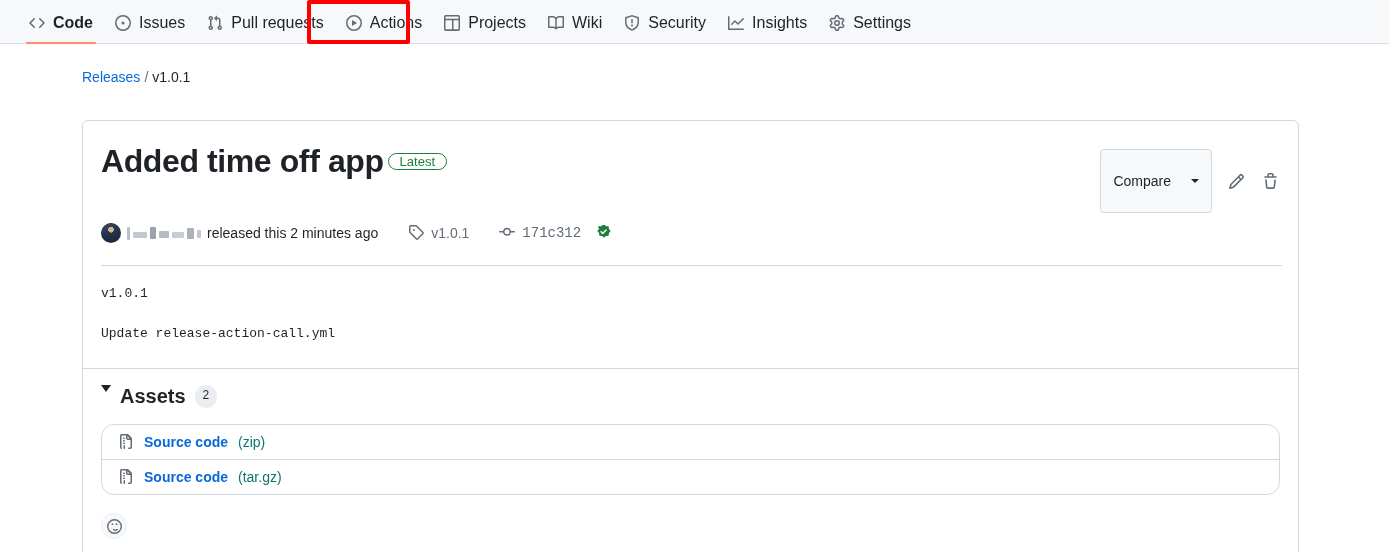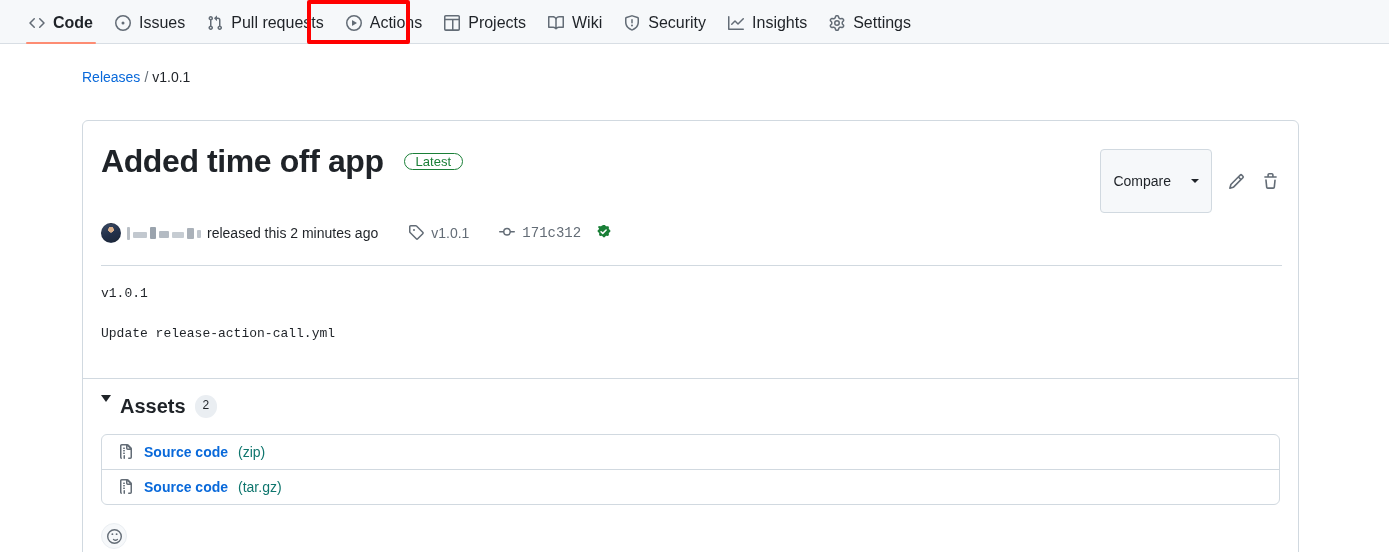--- a/index.html
+++ b/index.html
@@ -81,21 +81,21 @@
     border-radius: 6px;
     background: #ffffff;
   }
 
   .release-head {
     display: flex;
     align-items: flex-start;
     justify-content: space-between;
     padding: 22px 18px 0 18px;
   }
-  .title-row { display: flex; align-items: center; gap: 20px; }
+  .title-row { display: flex; align-items: center; gap: 4px; }
   .release-title {
     font-size: 32px;
     font-weight: bold;
     letter-spacing: -0.4px;
     color: #1f2328;
     margin: 0;
     line-height: 1.15;
   }
   .latest-badge {
     border: 1px solid #1a7f37;
@@ -186,21 +186,21 @@
 
   
   .release-body {
     padding: 18px 18px 22px 18px;
     font-family: "Liberation Mono", "DejaVu Sans Mono", monospace;
     font-size: 13px;
     color: #1f2328;
     line-height: 1.55;
   }
   .release-body p { margin: 0 0 20px 0; }
-  .release-body p:last-child { margin-bottom: 12px; }
+  .release-body p:last-child { margin-bottom: 2px; }
 
   .section-divider { border-top: 1px solid #d1d9e0; }
 
   
   .assets-wrap { padding: 16px 18px 18px 18px; }
   .assets-head {
     display: flex;
     gap: 9px;
     cursor: pointer;
     margin-bottom: 16px;
@@ -215,21 +215,21 @@
   .count-badge {
     background: #eaeef2;
     color: #1f2328;
     border-radius: 20px;
     font-size: 12px;
     padding: 1px 8px;
     line-height: 1.5;
   }
   .assets-list {
     border: 1px solid #d1d9e0;
-    border-radius: 6px;
+    border-radius: 13px;
     overflow: hidden;
   }
   .asset-row {
     display: flex;
     align-items: center;
     gap: 10px;
     padding: 9px 16px;
     font-size: 14px;
     cursor: pointer;
   }

